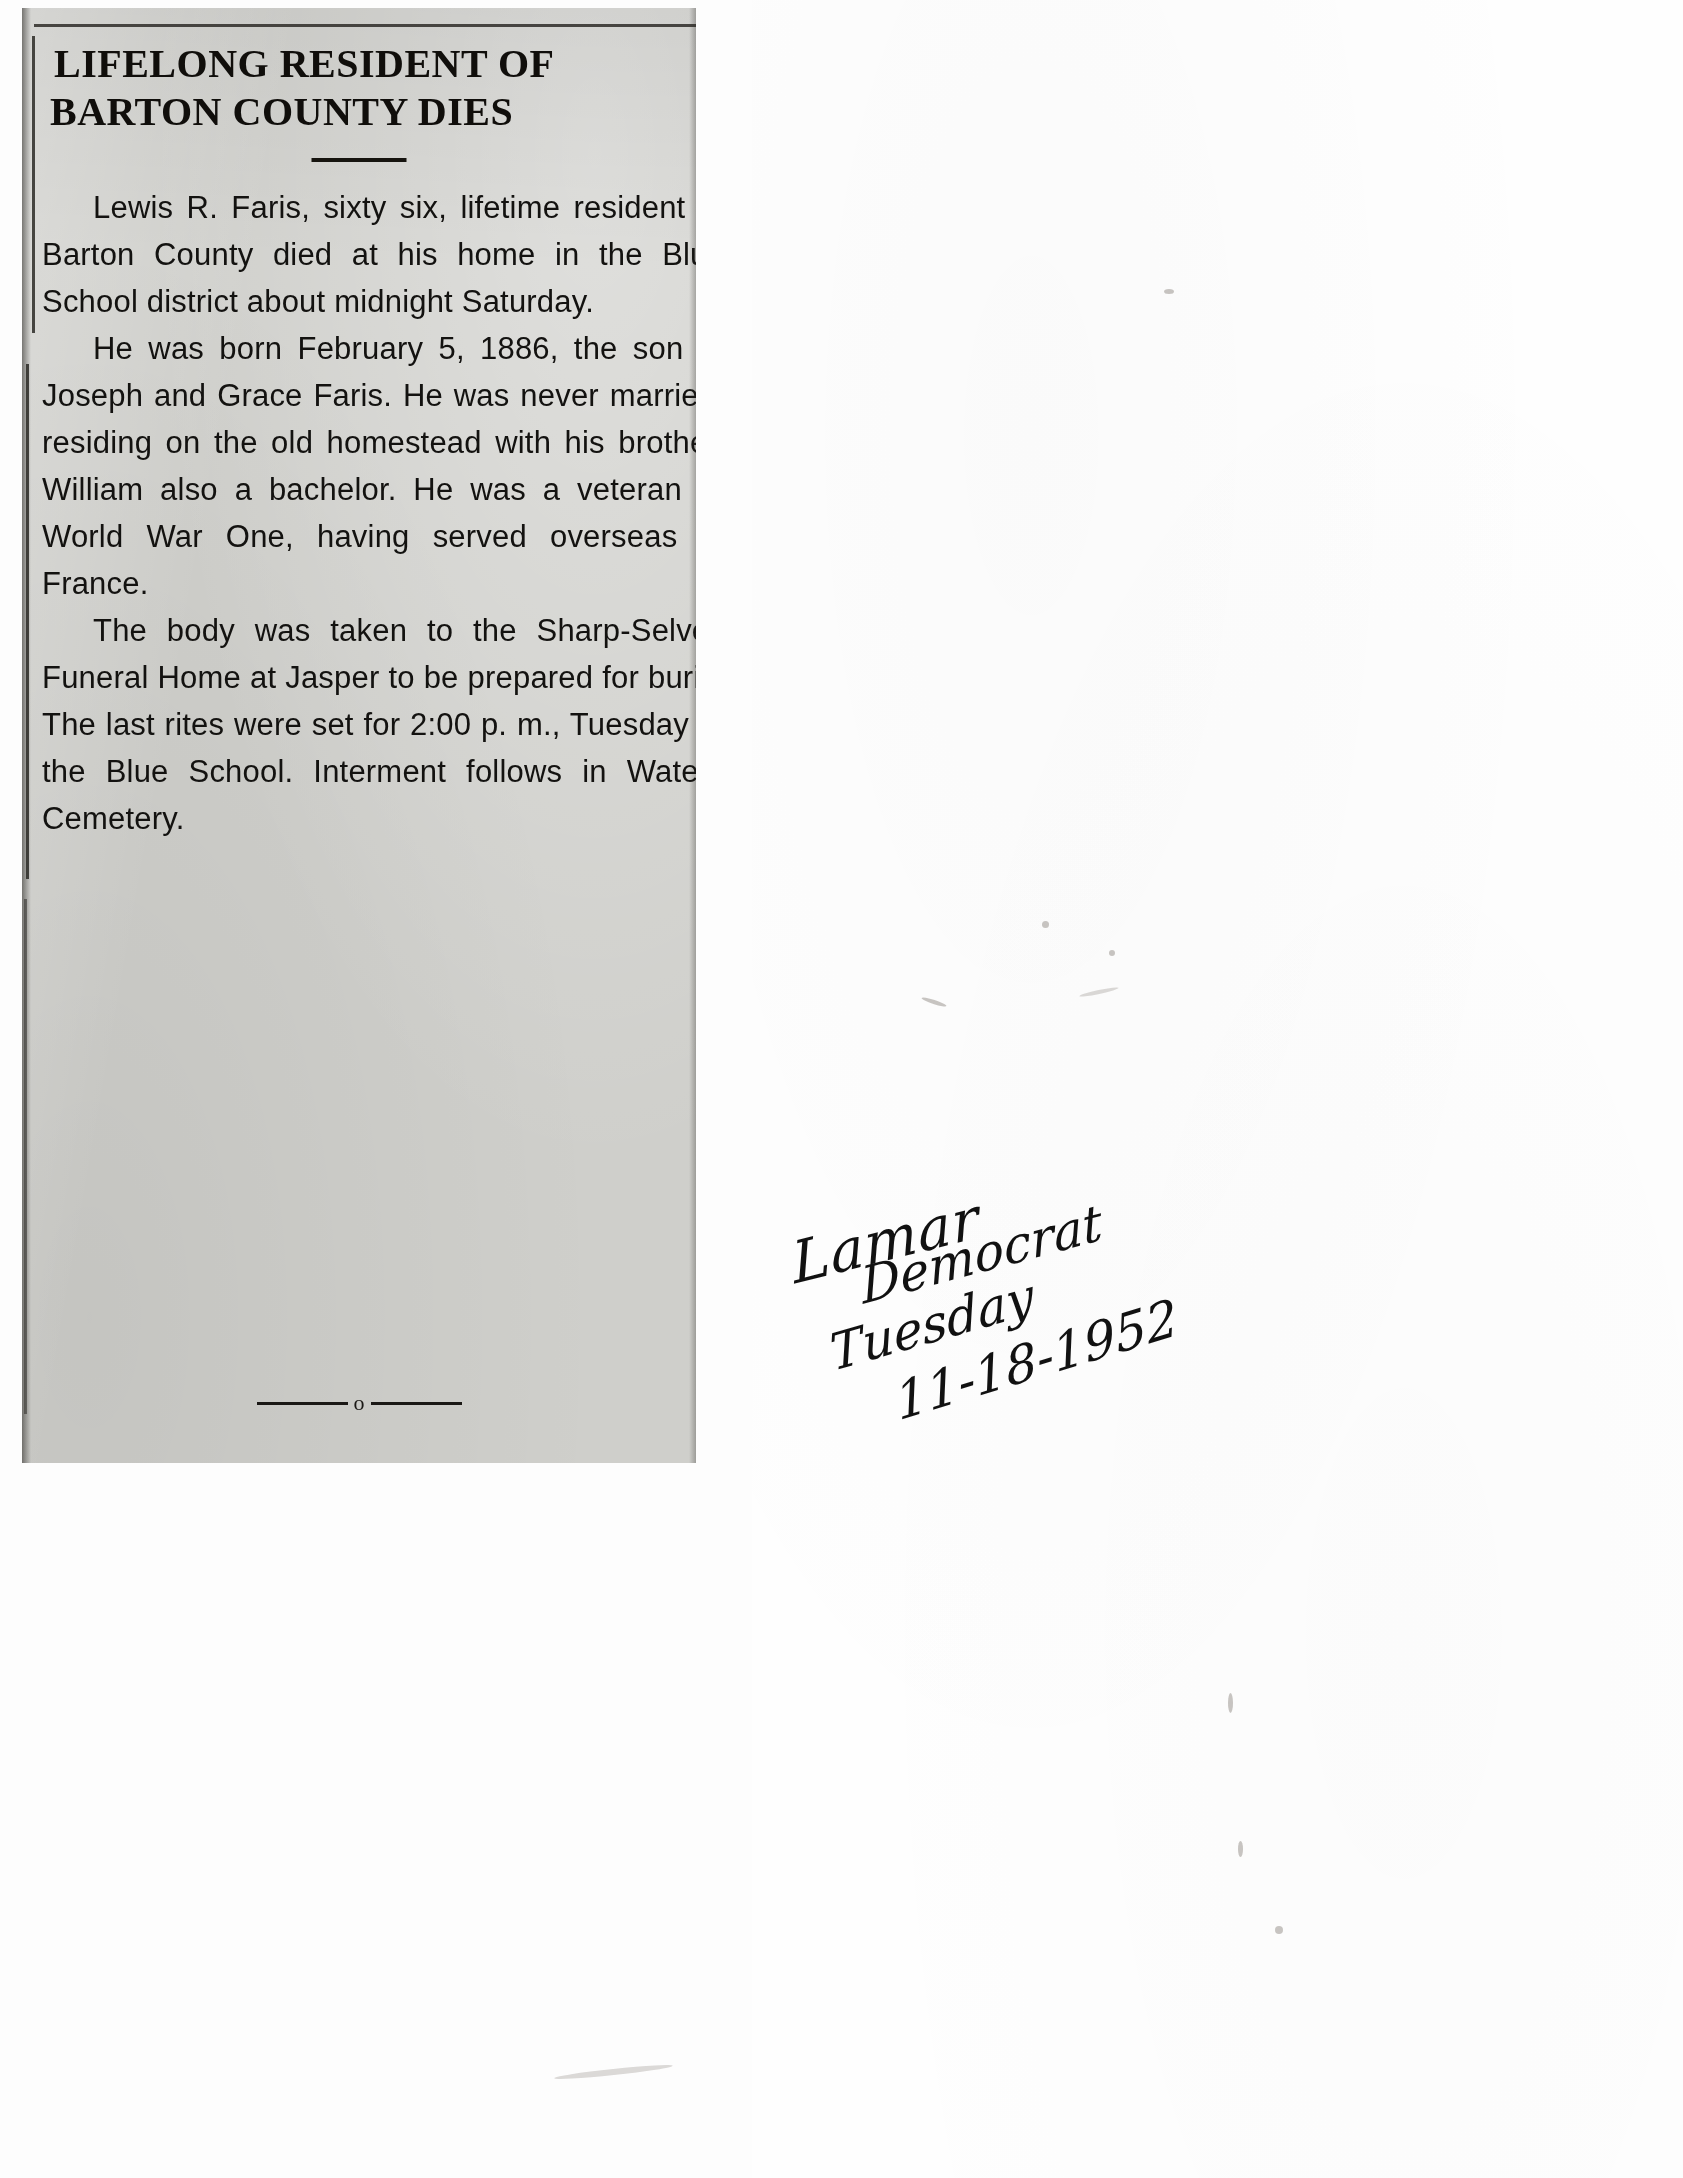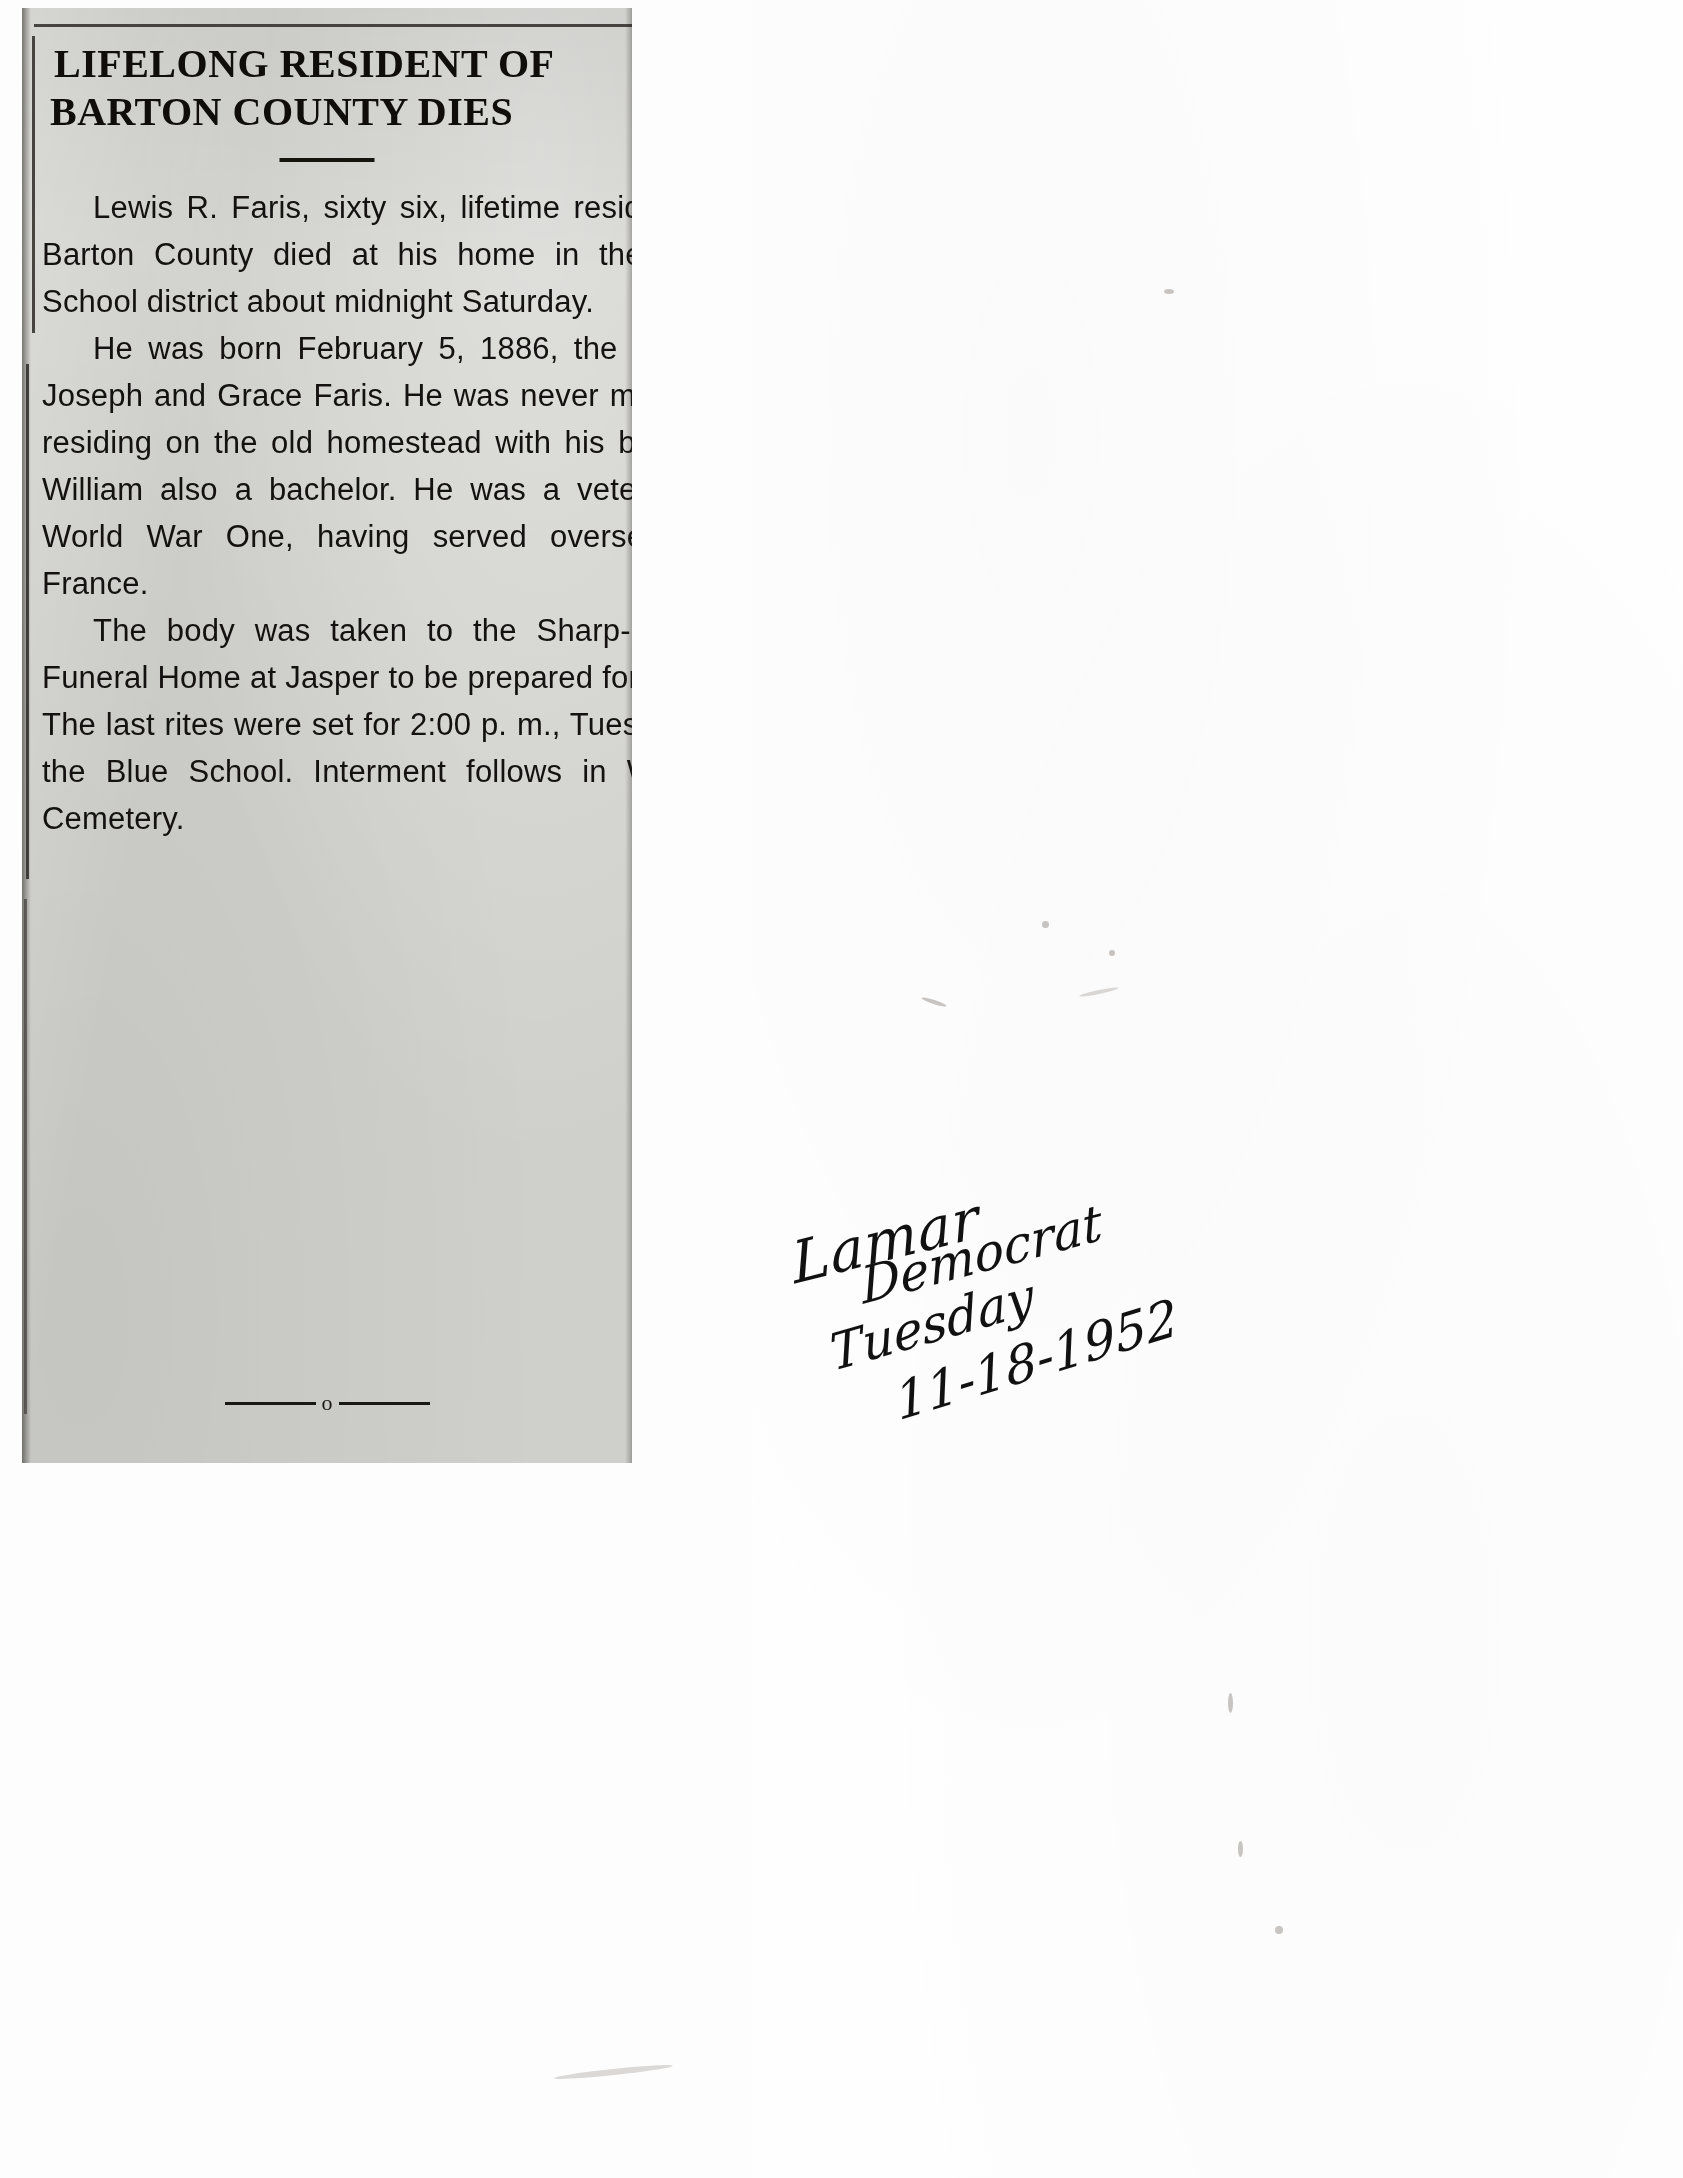--- a/index.html
+++ b/index.html
@@ -33,21 +33,21 @@
       radial-gradient(ellipse at 30% 20%, rgba(0,0,0,0.015), rgba(0,0,0,0) 60%),
       radial-gradient(ellipse at 70% 75%, rgba(0,0,0,0.012), rgba(0,0,0,0) 65%),
       #fefefe;
   }
 
   
   #clipping {
     position: absolute;
     left: 22px;
     top: 8px;
-    width: 610px;
+    width: 674px;
     height: 1455px;
     background: #cfcfcb;
     background-image:
       linear-gradient(100deg, rgba(255,255,255,0.28) 0%, rgba(255,255,255,0.0) 30%),
       linear-gradient(182deg, rgba(0,0,0,0.05) 0%, rgba(0,0,0,0.0) 18%),
       radial-gradient(ellipse at 85% 10%, rgba(255,255,255,0.35), rgba(255,255,255,0) 55%),
       radial-gradient(ellipse at 10% 90%, rgba(0,0,0,0.05), rgba(0,0,0,0) 60%);
     box-shadow: 0 0 0 0 rgba(0,0,0,0);
     color: #15130f;
     overflow: hidden;

